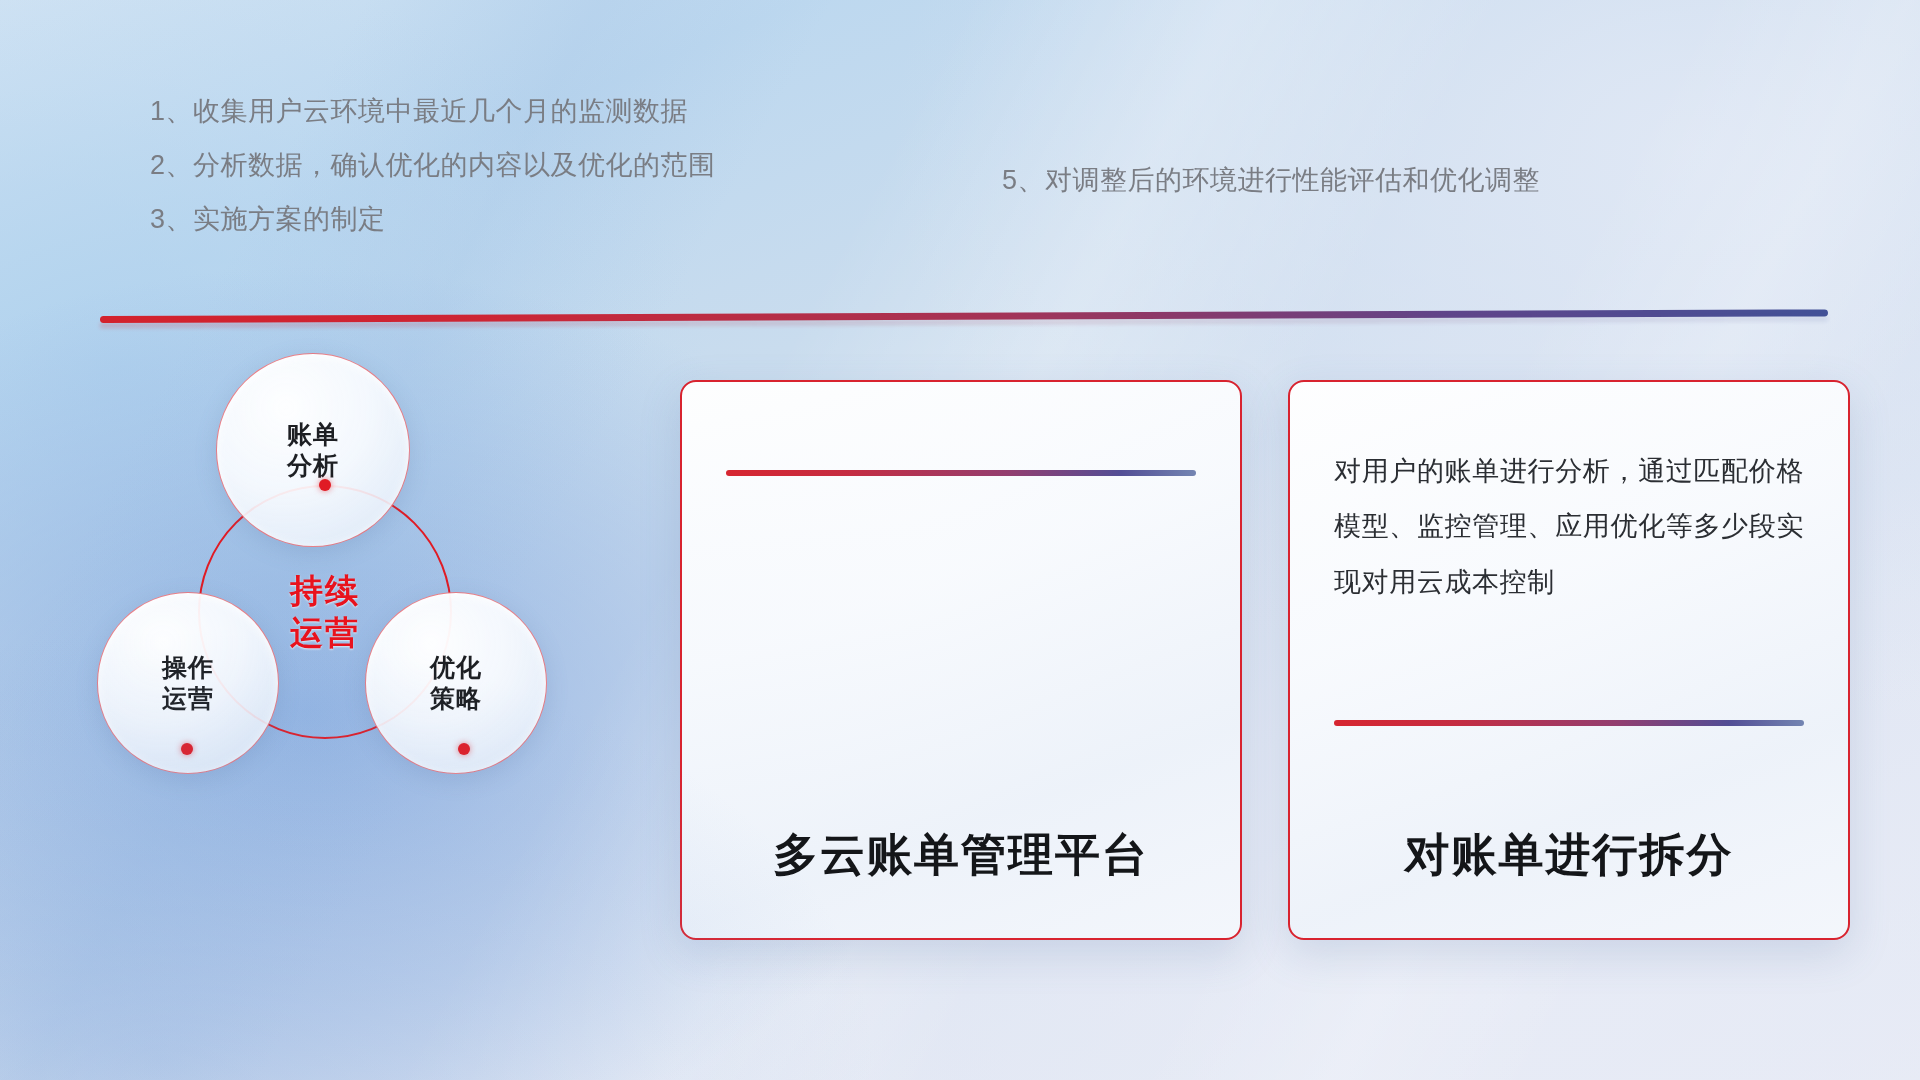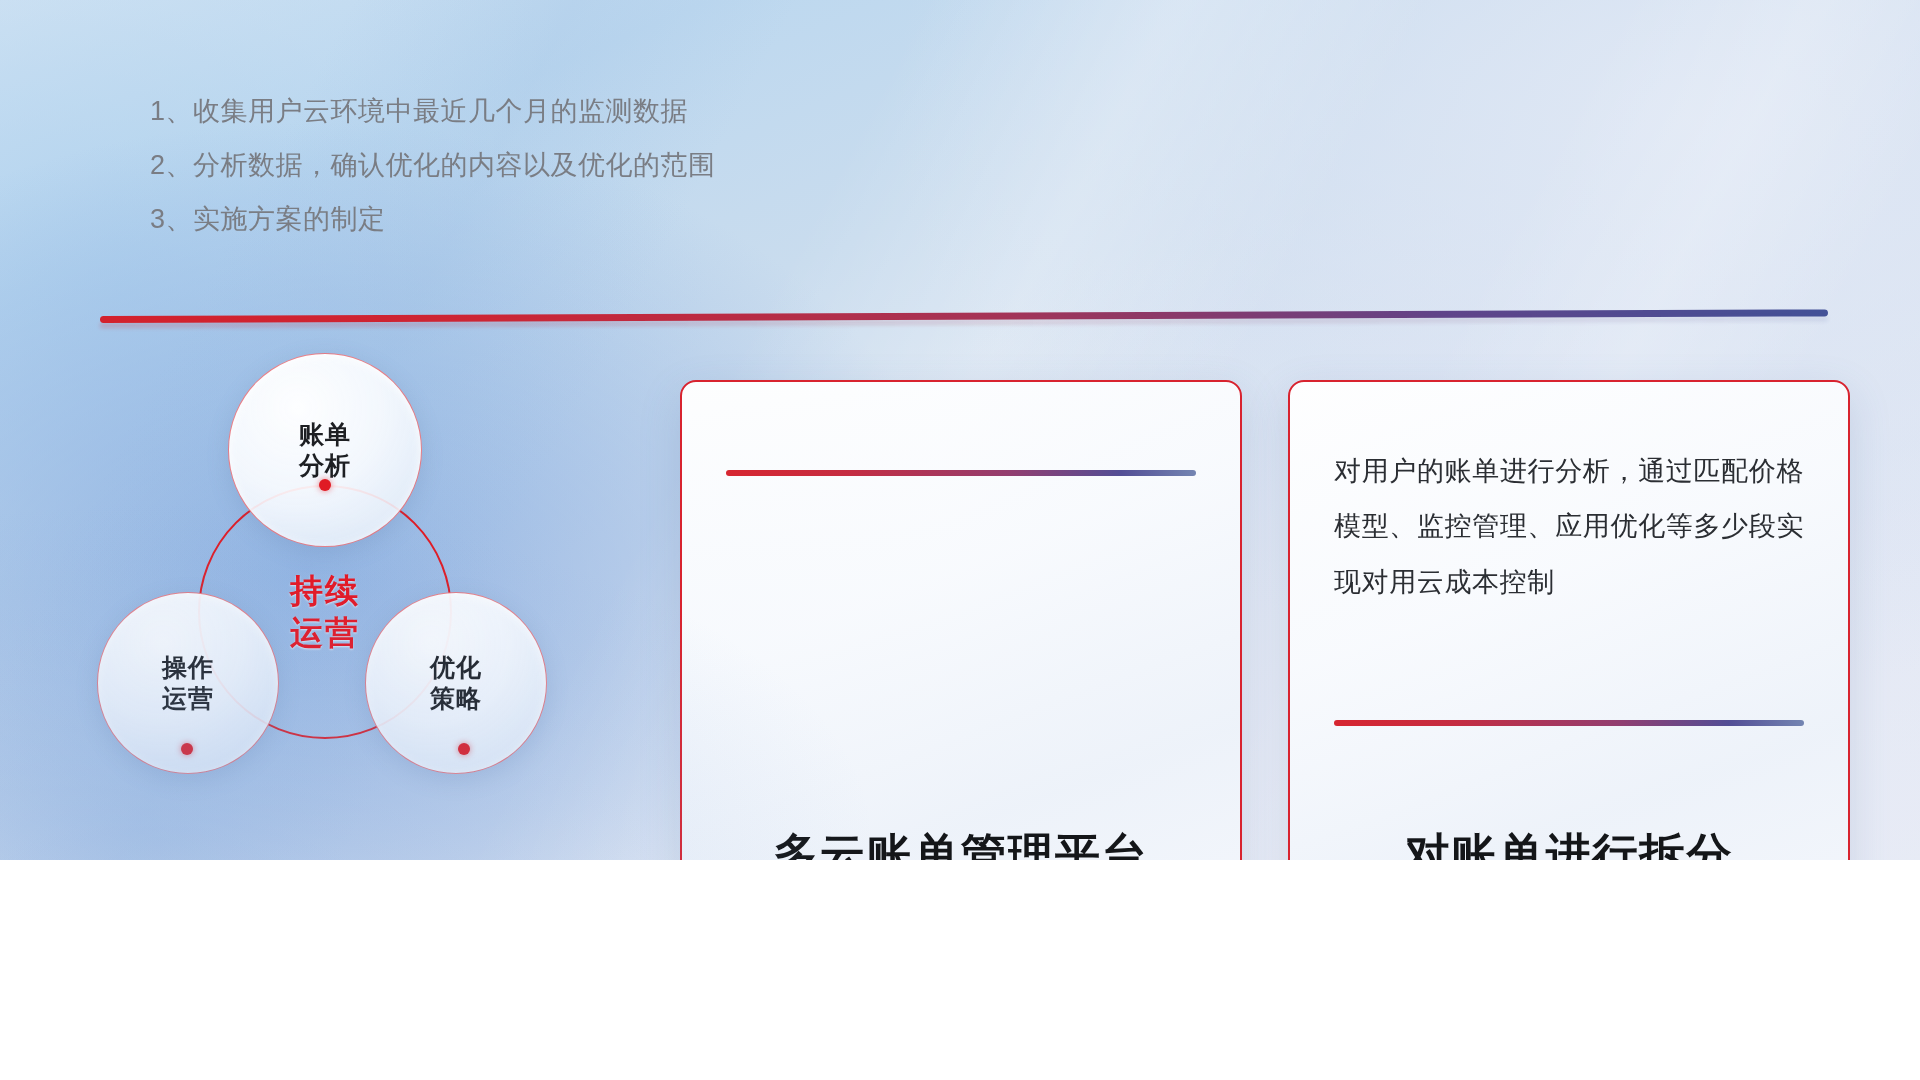--- a/index.html
+++ b/index.html
@@ -9,21 +9,21 @@
   body {
     width: 1920px;
     height: 1080px;
     overflow: hidden;
     font-family: "Liberation Sans", "DejaVu Sans", sans-serif;
   }
 
   #slide {
     position: relative;
     width: 1920px;
-    height: 860px;
+    height: 1080px;
     overflow: hidden;
     background:
       radial-gradient(ellipse 900px 620px at 16% 66%, rgba(128,166,222,0.75) 0%, rgba(140,175,225,0.35) 45%, rgba(160,190,230,0) 72%),
       radial-gradient(ellipse 760px 520px at 6% 34%, rgba(176,210,238,0.85) 0%, rgba(185,215,240,0.25) 55%, rgba(200,225,242,0) 78%),
       radial-gradient(ellipse 1000px 720px at 88% 14%, rgba(224,232,245,0.95) 0%, rgba(215,226,243,0.4) 50%, rgba(215,226,243,0) 80%),
       radial-gradient(ellipse 1100px 760px at 78% 92%, rgba(231,235,246,0.9) 0%, rgba(222,229,244,0.35) 50%, rgba(222,229,244,0) 80%),
       linear-gradient(157deg, #cfe2f3 0%, #bdd8ef 18%, #c9dcee 36%, #d9e3f1 56%, #e4e9f4 74%, #eceef6 100%);
   }
   
   #slide::before {
@@ -117,21 +117,21 @@
     flex-direction: column;
     align-items: center;
     justify-content: center;
     color: #1d1f23;
     font-weight: 700;
     font-size: 25px;
     line-height: 1.26;
     text-align: center;
     letter-spacing: 1px;
   }
-  .bubble-top    { left: 133px; top: -2px;  width: 194px; height: 194px; }
+  .bubble-top    { left: 121px; top: -2px;  width: 194px; height: 194px; }
   .bubble-left   { left: 2px;   top: 237px; width: 182px; height: 182px; }
   .bubble-right  { left: 270px; top: 237px; width: 182px; height: 182px; }
 
   .venn-center {
     position: absolute;
     left: 103px; top: 130px;
     width: 254px; height: 254px;
     display: flex;
     flex-direction: column;
     align-items: center;
@@ -207,20 +207,21 @@
 
 <div id="slide">
 
   <div class="steps left">
     <div class="step-item">1、收集用户云环境中最近几个月的监测数据</div>
     <div class="step-item">2、分析数据，确认优化的内容以及优化的范围</div>
     <div class="step-item">3、实施方案的制定</div>
   </div>
 
   <div class="steps right">
+    <div class="step-item">5、对调整后的环境进行性能评估和优化调整</div>
   </div>
 
   <div class="divider"></div>
 
   <div class="venn">
     <div class="ring ring-main"></div>
 
     <div class="venn-center">
       <span>持续</span>
       <span>运营</span>

